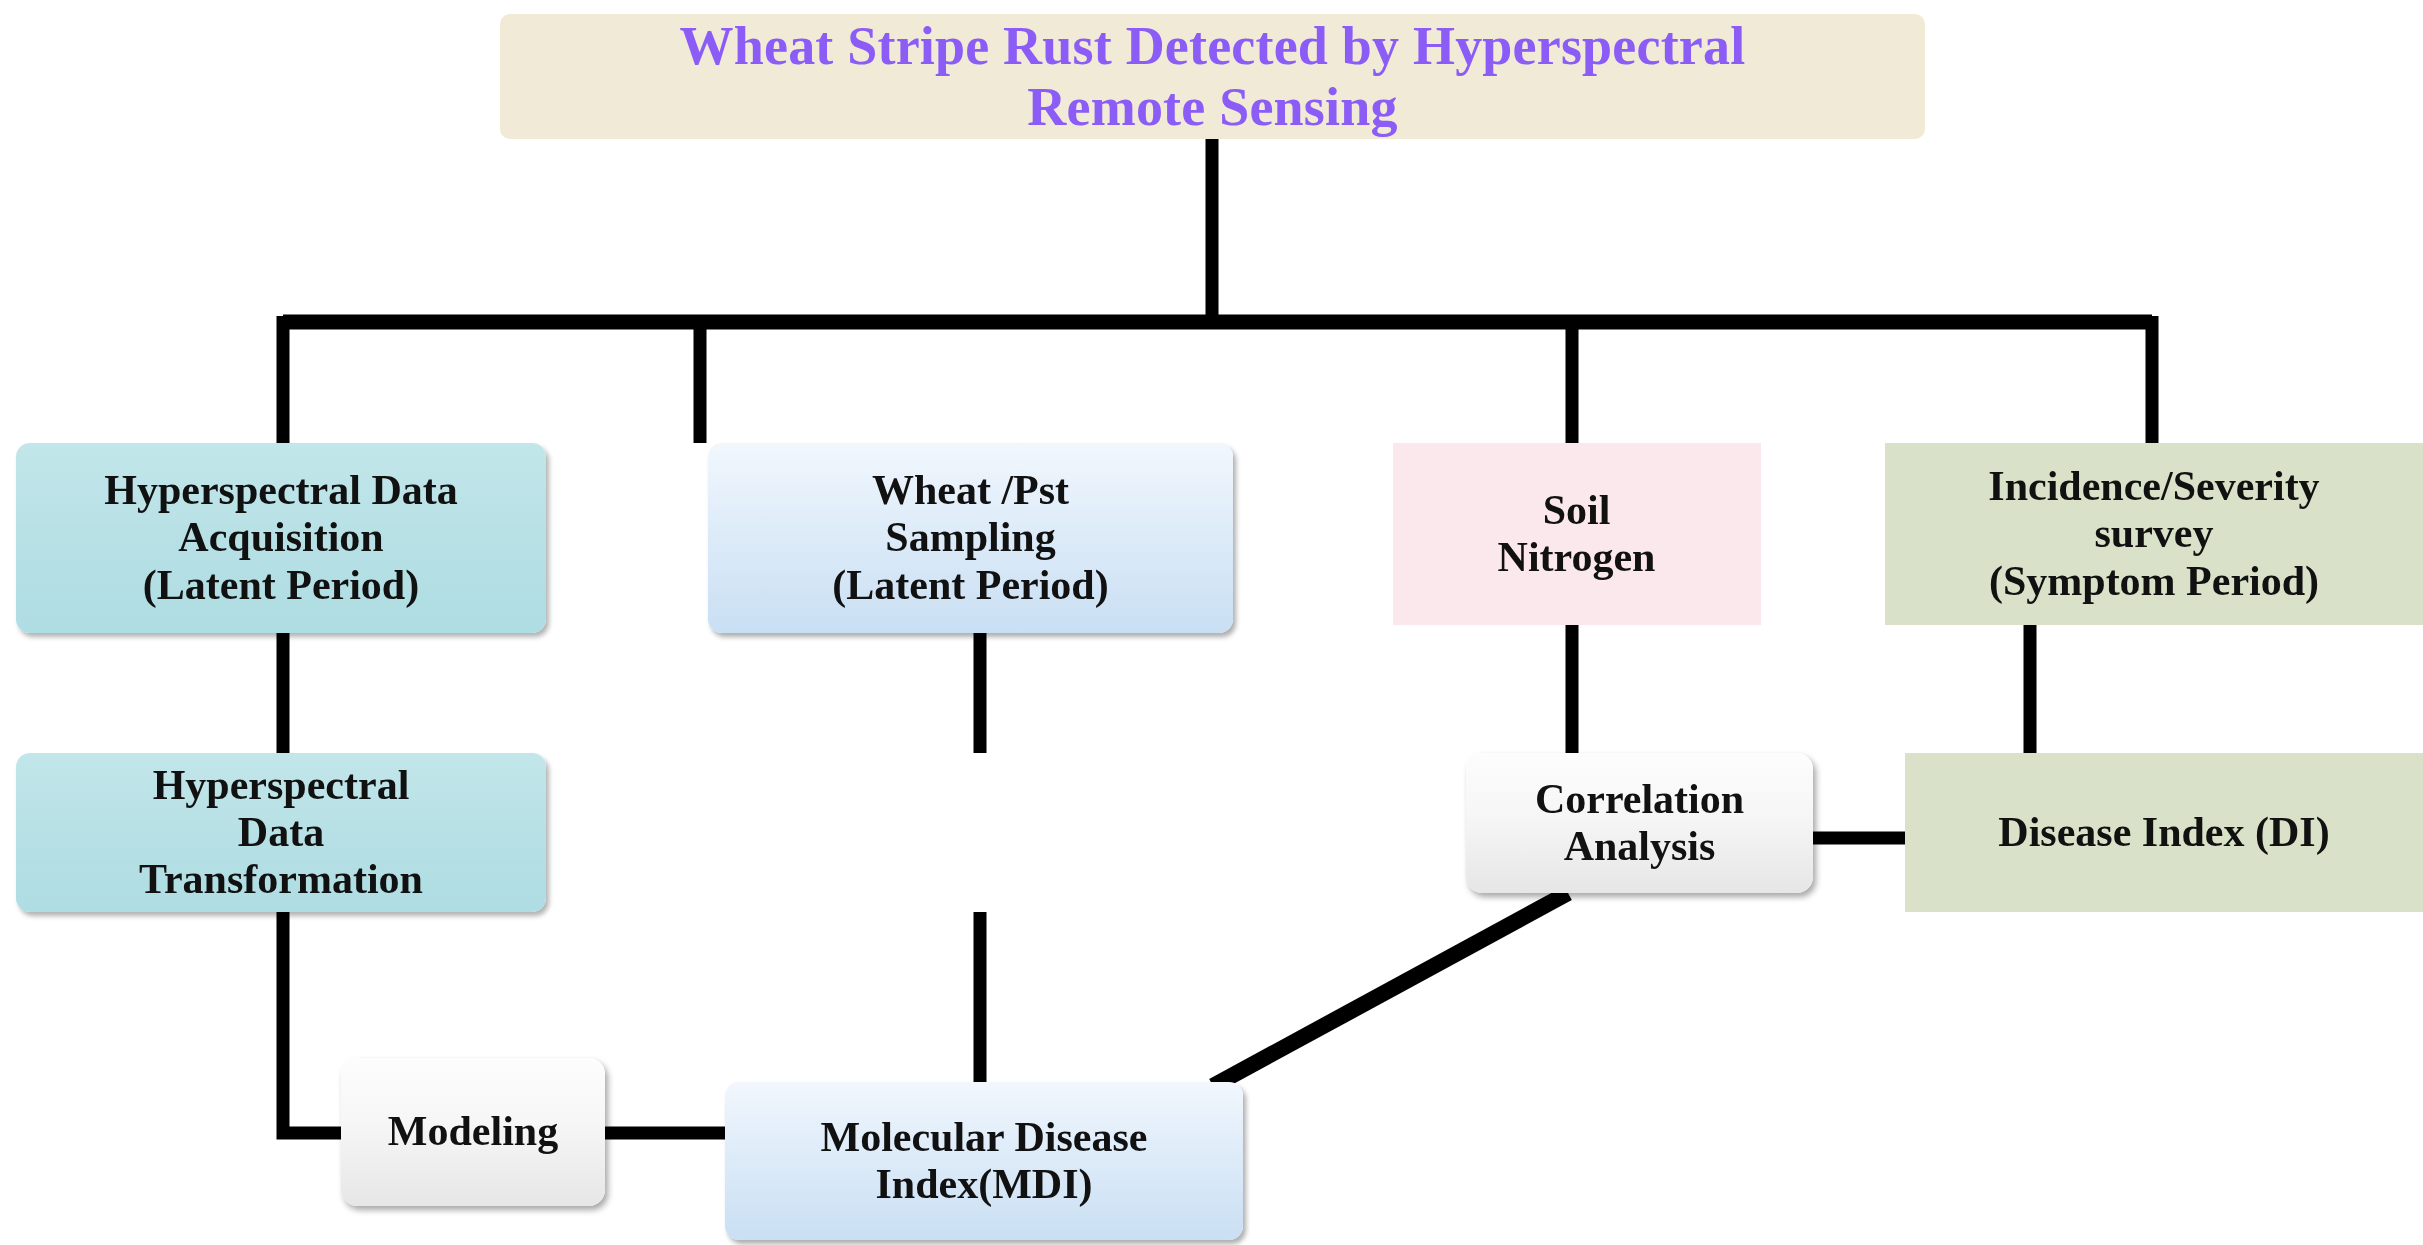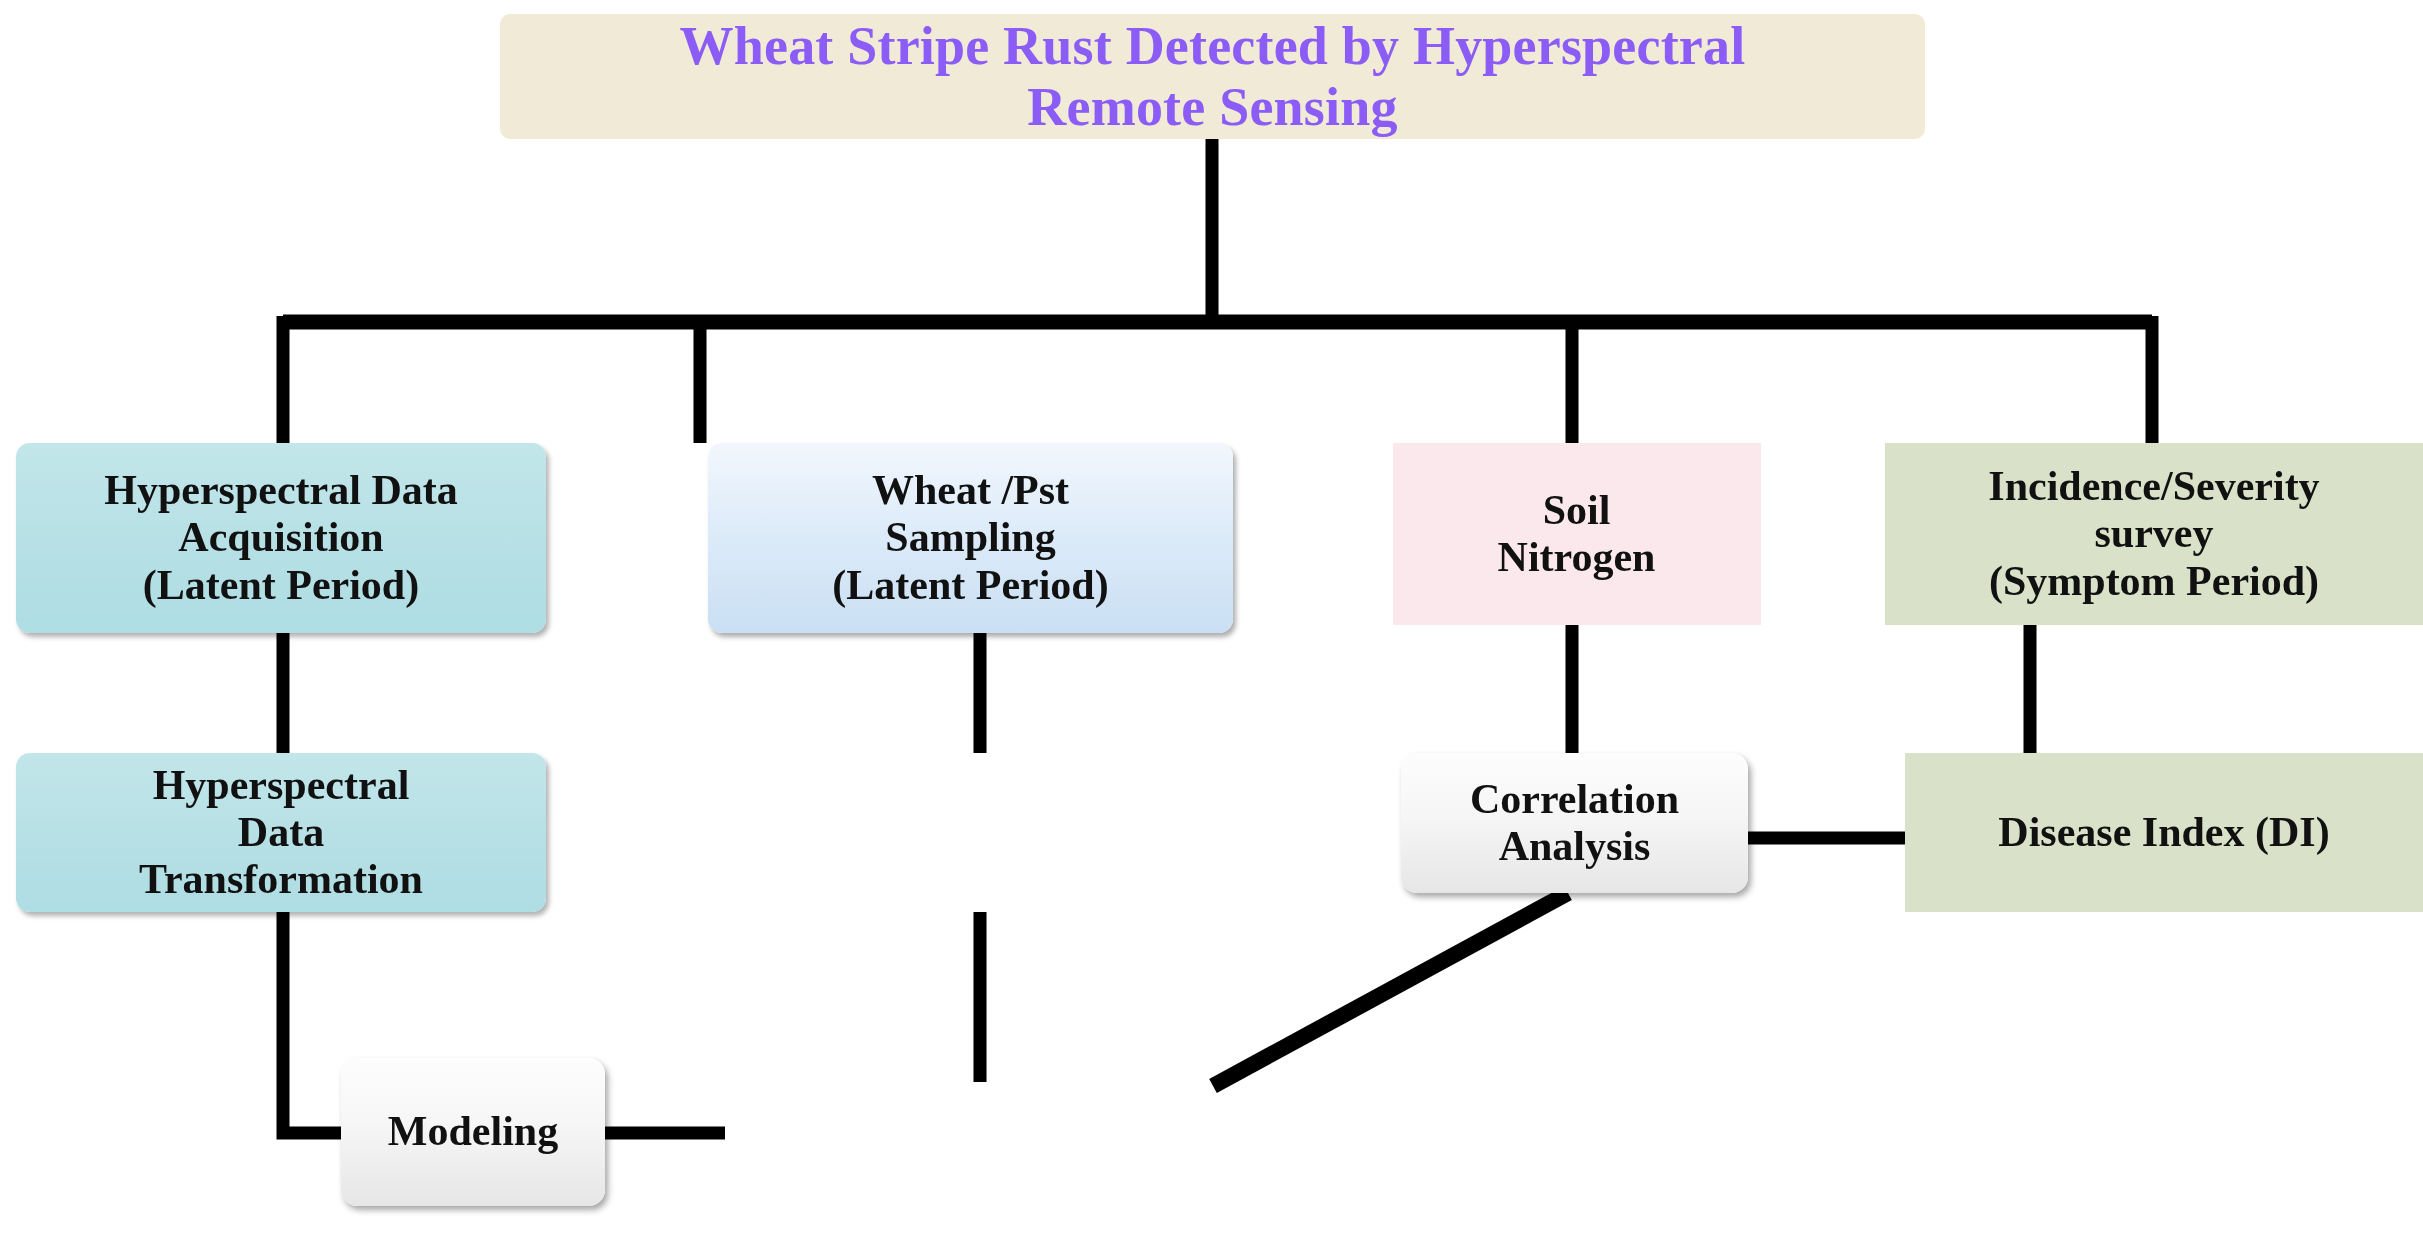--- a/index.html
+++ b/index.html
@@ -151,30 +151,33 @@
 
   <div class="node n-blue" style="left:708px; top:443px; width:525px; height:190px;">
     <span class="lbl">Wheat /Pst<br>Sampling<br>(Latent Period)</span>
   </div>
 
 
   <div class="node n-pink" style="left:1393px; top:443px; width:368px; height:182px;padding-left:7px;">
     <span class="lbl">Soil<br>Nitrogen</span>
   </div>
 
-  <div class="node n-white" style="left:1401px; top:753px; width:347px; height:140px;">
+  <div class="node n-white" style="left:1466px; top:753px; width:347px; height:140px;">
     <span class="lbl">Correlation<br>Analysis</span>
   </div>
 
   <div class="node n-green" style="left:1885px; top:443px; width:538px; height:182px;">
     <span class="lbl">Incidence/Severity<br>survey<br>(Symptom Period)</span>
   </div>
 
   <div class="node n-green" style="left:1905px; top:753px; width:518px; height:159px;">
     <span class="lbl">Disease Index (DI)</span>
   </div>
 
   <div class="node n-white" style="left:341px; top:1058px; width:264px; height:148px;">
     <span class="lbl">Modeling</span>
   </div>
 
+  <div class="node n-blue" style="left:725px; top:1082px; width:518px; height:158px;">
+    <span class="lbl">Molecular Disease<br>Index(MDI)</span>
+  </div>
 
 </div>
 
 </body></html>

